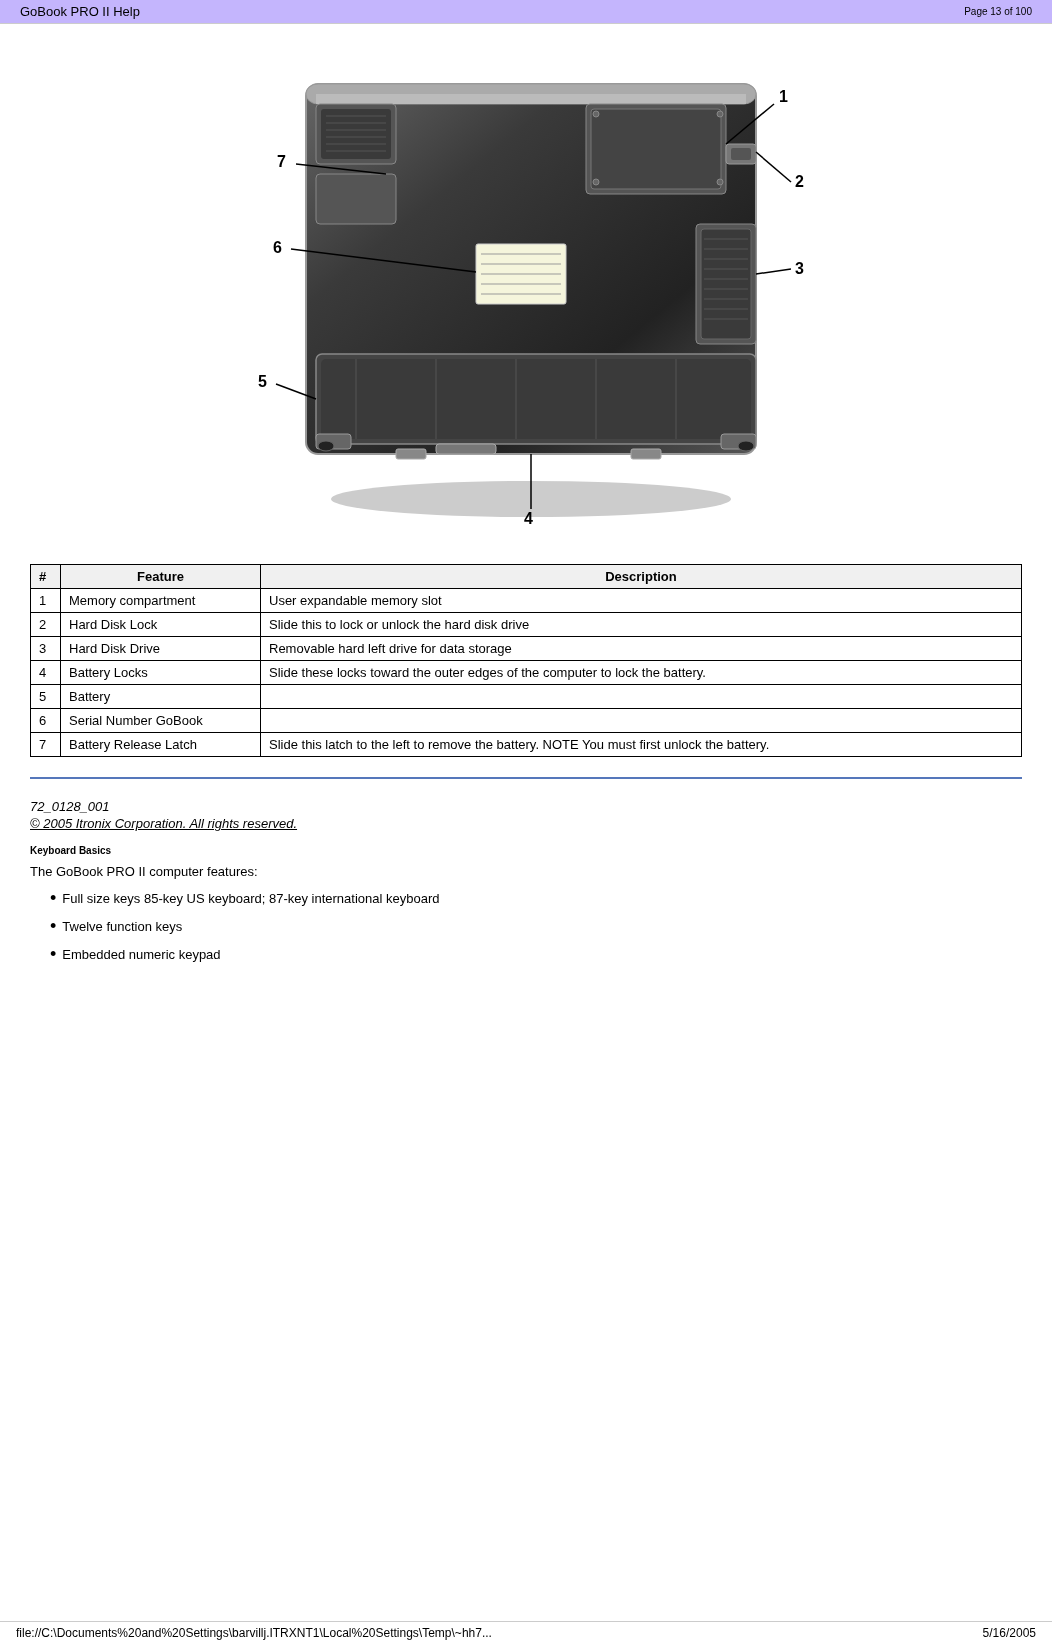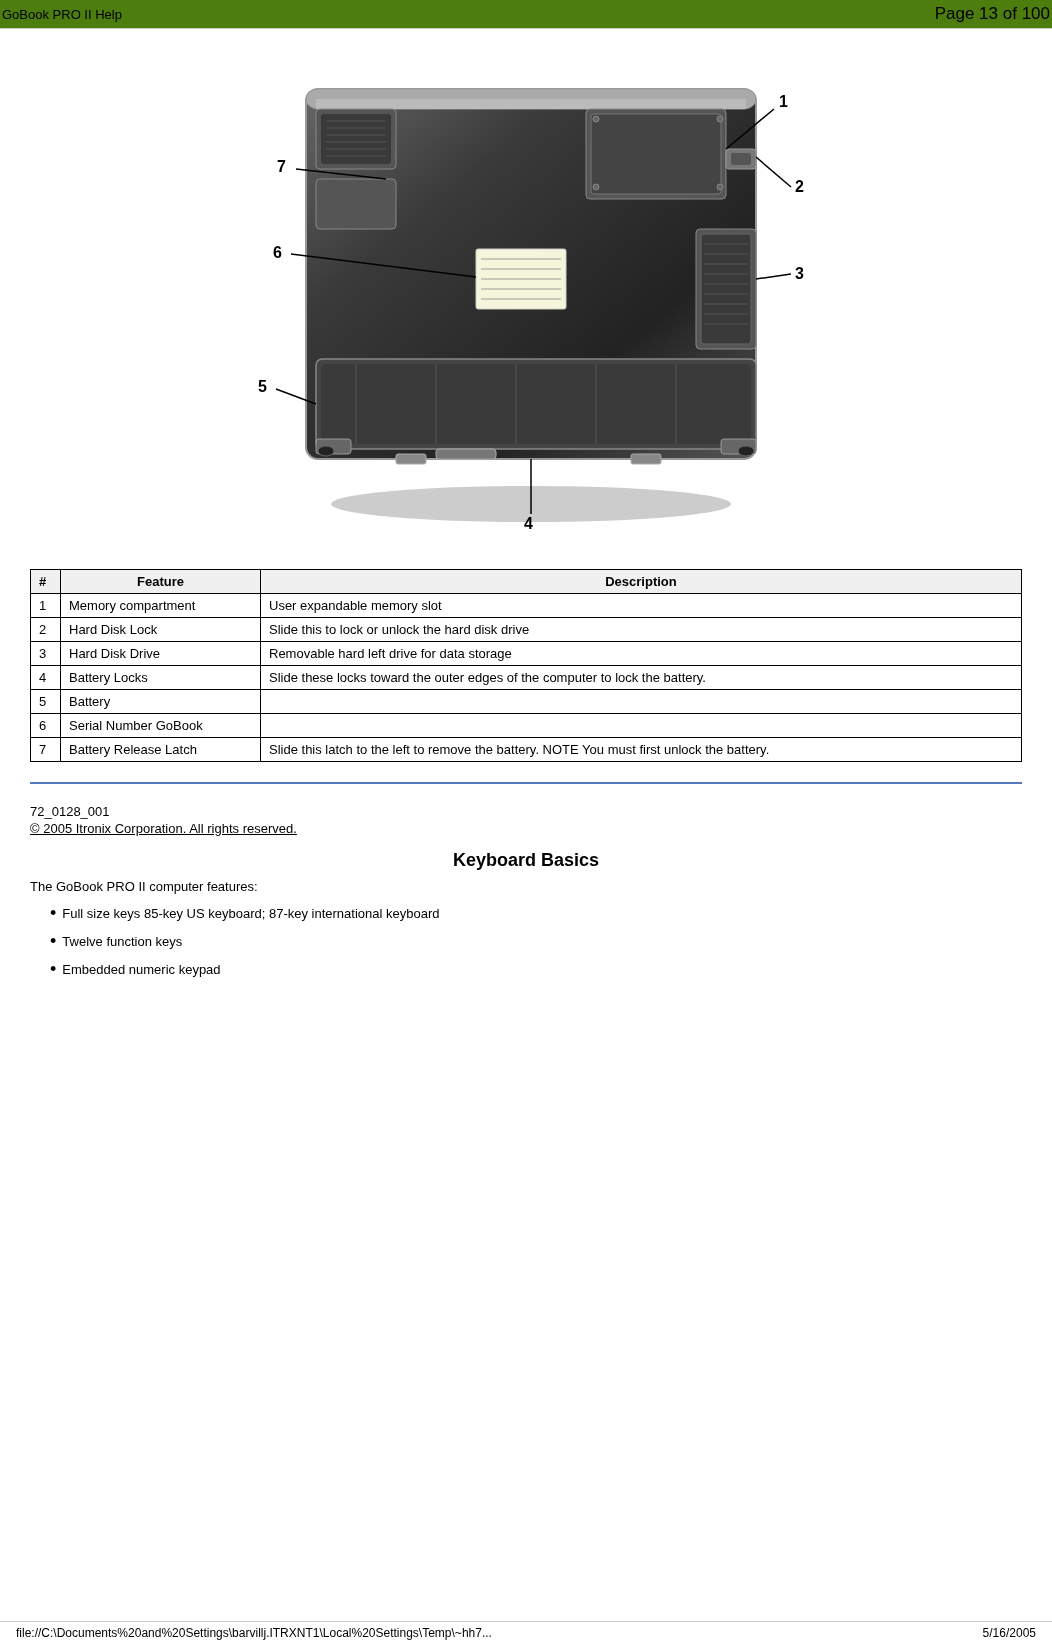--- a/index.html
+++ b/index.html
@@ -11,30 +11,30 @@
       width: 1052px;
       min-height: 1644px;
       position: relative;
     }
 
     
     .header-bar {
       display: flex;
       justify-content: space-between;
       align-items: center;
-      padding: 4px 2px;
+      padding: 4px 20px;
       border-bottom: 1px solid #ccc;
-      background: #4d7c0f;
+      background: #c4b5fd;
     }
     .header-title {
       font-size: 13px;
       color: #000;
     }
     .header-page {
-      font-size: 17px;
+      font-size: 10px;
       color: #000;
     }
 
     
     .main-content {
       padding: 20px 30px 10px 30px;
     }
 
     
     .features-table {
@@ -68,36 +68,36 @@
     
     .hr-line {
       border: none;
       border-top: 2px solid #5577bb;
       margin: 20px 0;
     }
 
     
     .footer-info {
       margin-bottom: 10px;
+      font-style: italic;
     }
     .footer-info p {
       margin: 2px 0;
       font-size: 13px;
     }
     .copyright-link {
       color: #000000;
       text-decoration: underline;
     }
 
     
     .section-title {
-      font-size: 18px;
+      font-size: 10px;
       font-weight: bold;
       margin: 14px 0 8px 0;
-      text-align: center;
     }
     .section-body {
       font-size: 13px;
       margin-bottom: 12px;
     }
 
     
     .bullet-list {
       list-style: none;
       margin: 0 0 10px 20px;

